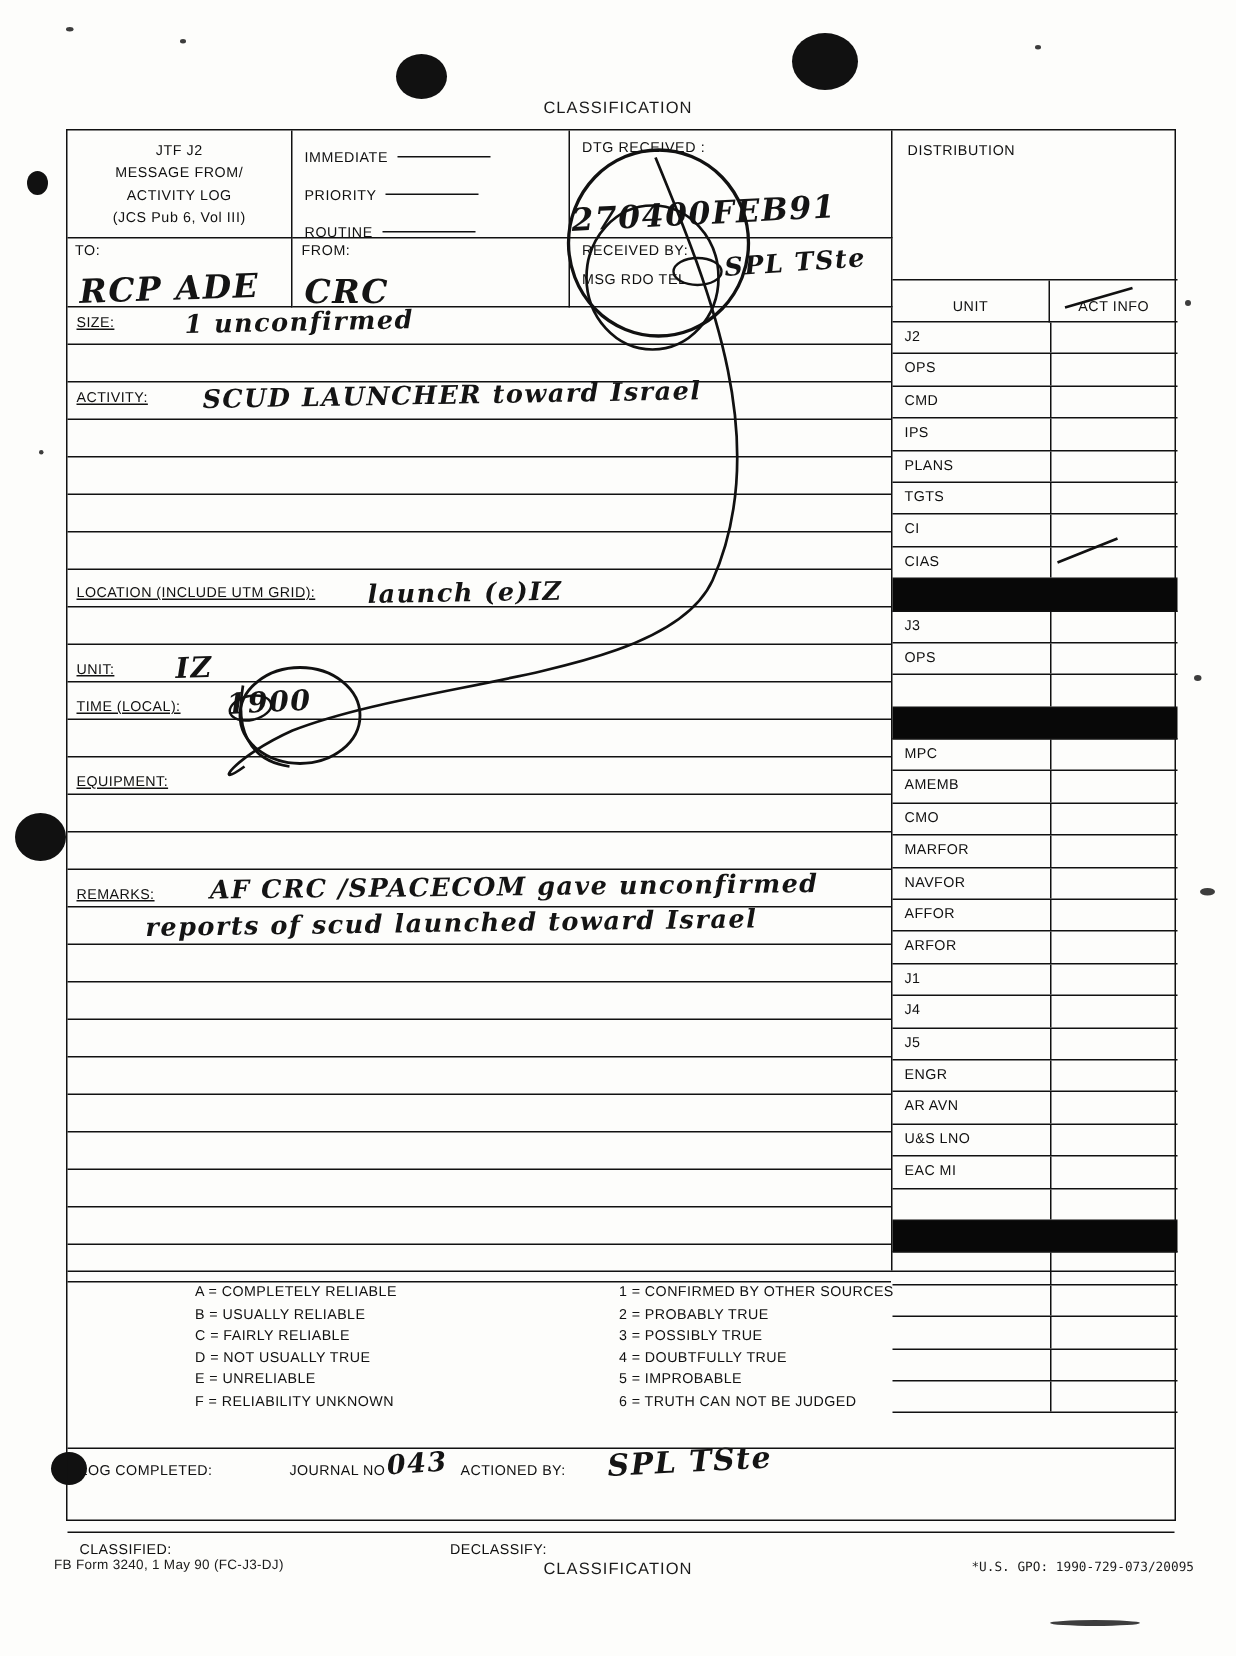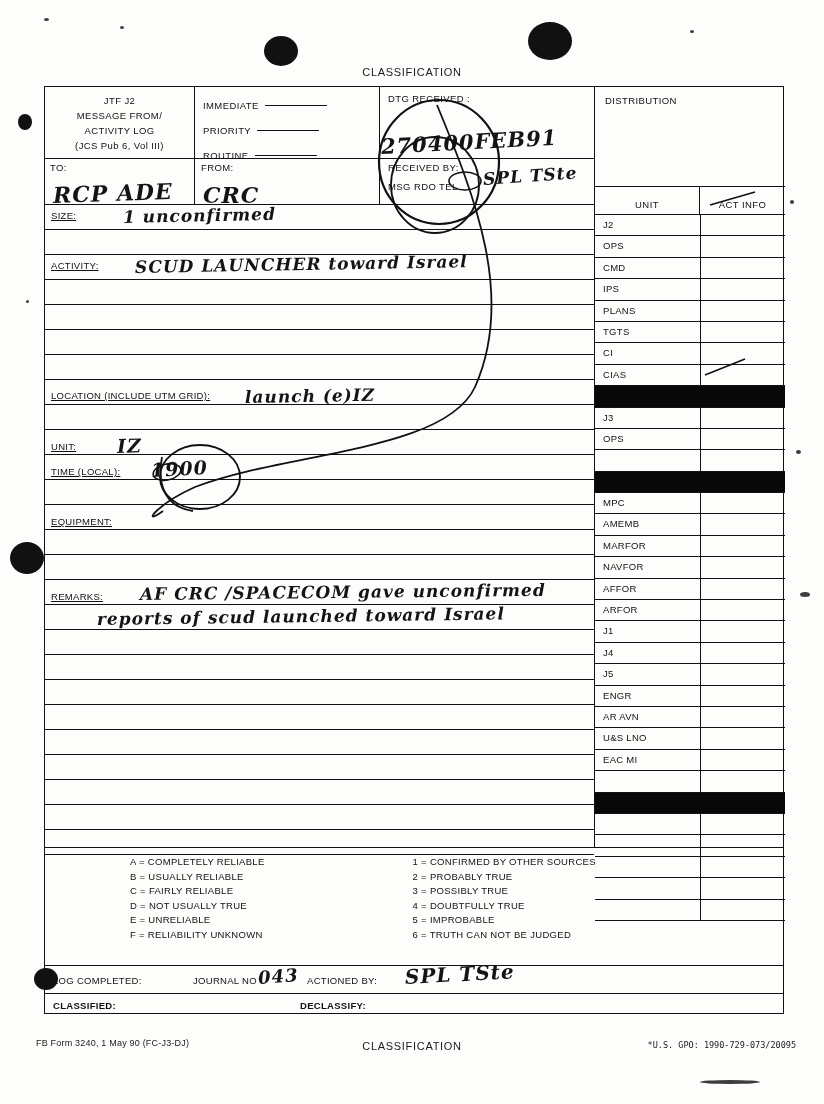--- a/index.html
+++ b/index.html
@@ -238,26 +238,25 @@
   .footer1 {
     position: absolute;
     left: 0; top: 878px;
     width: 100%;
     height: 28px;
     border-top: 1.5px solid #111;
     box-sizing: border-box;
   }
   .footer2 {
     position: absolute;
-    left: 0; top: 906px;
+    left: 0; top: 934px;
     width: 100%;
     height: 22px;
     border-top: 1.5px solid #111;
     box-sizing: border-box;
-    font-weight: bold;
   }
   .ft-lbl {
     position: absolute;
     font-size: 9.5px;
     color: #111;
     letter-spacing: .3px;
   }
 
   
   .hw {
@@ -430,20 +429,24 @@
       <div class="dist-row black"></div>
       <div class="dist-row">
           <span class="unit">MPC</span>
           <span class="divider"></span>
         </div>
       <div class="dist-row">
           <span class="unit">AMEMB</span>
           <span class="divider"></span>
         </div>
       <div class="dist-row">
+          <span class="unit">CMO</span>
+          <span class="divider"></span>
+        </div>
+      <div class="dist-row">
           <span class="unit">MARFOR</span>
           <span class="divider"></span>
         </div>
       <div class="dist-row">
           <span class="unit">NAVFOR</span>
           <span class="divider"></span>
         </div>
       <div class="dist-row">
           <span class="unit">AFFOR</span>
           <span class="divider"></span>

